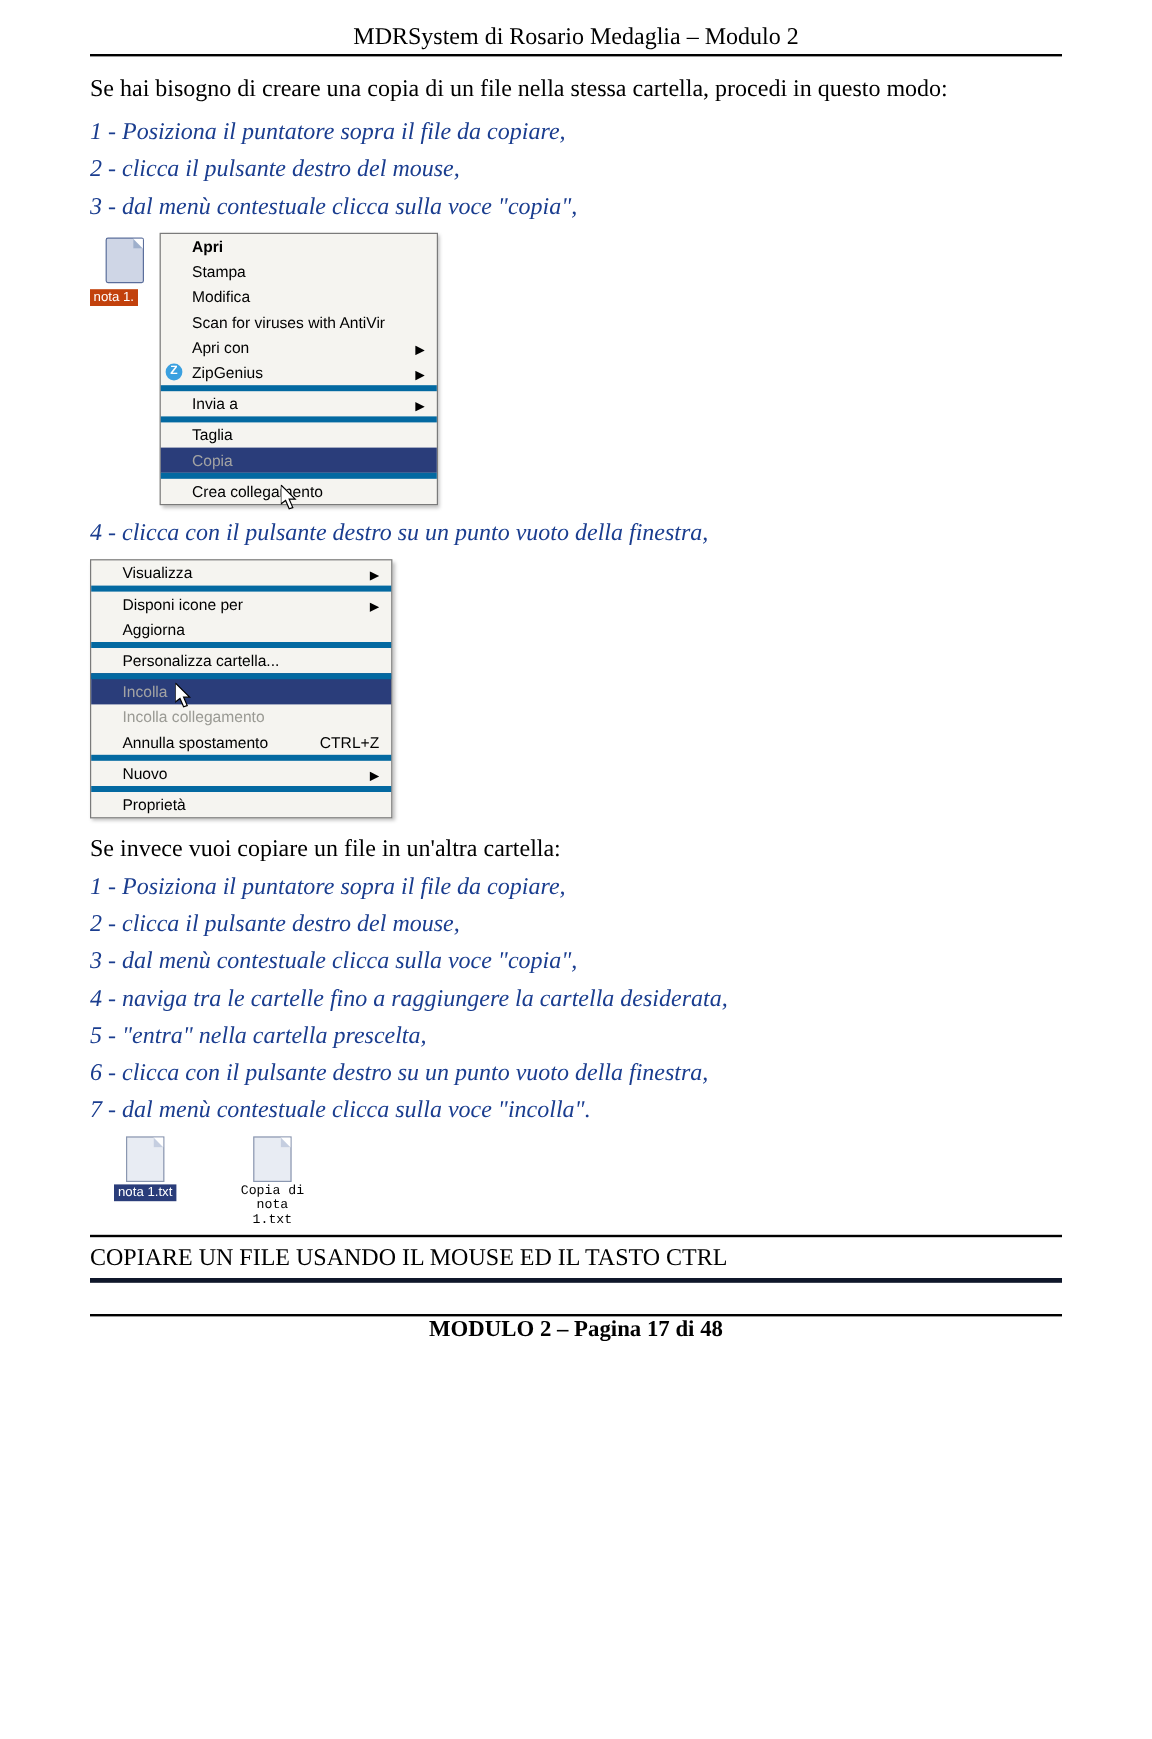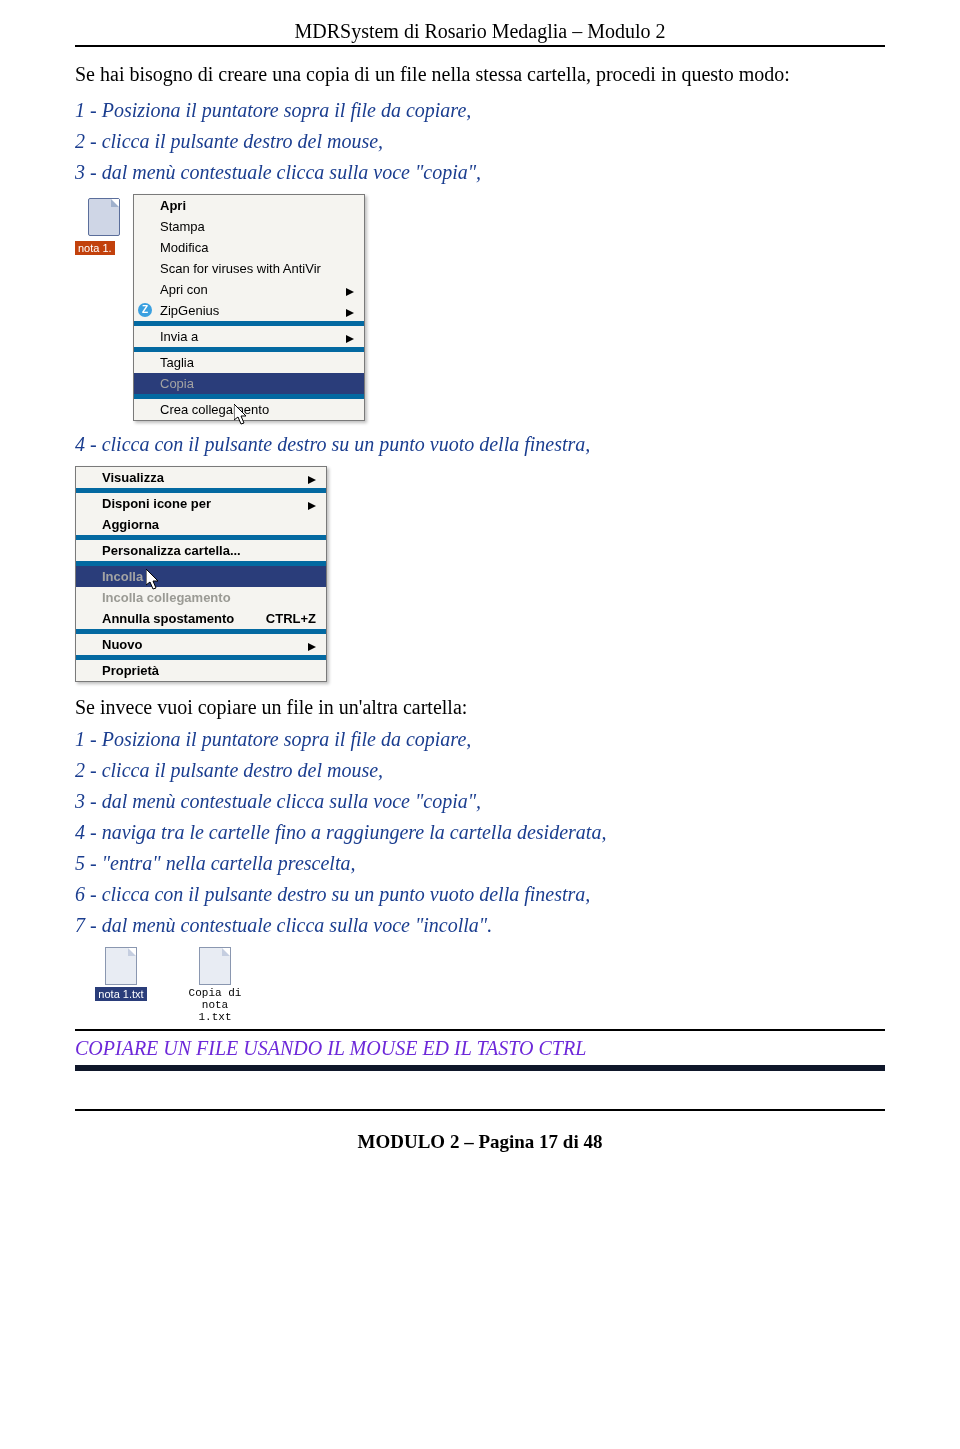--- a/index.html
+++ b/index.html
@@ -69,21 +69,21 @@
     display:inline-block;
   }
   .ctxmenu {
     font-family: Tahoma, Verdana, sans-serif;
     font-size: 13px;
     background: #f5f4f0;
     border: 1px solid #7a7a7a;
     box-shadow: 2px 2px 3px rgba(0,0,0,0.25);
     width: 230px;
   }
-  .ctxmenu2 { width: 250px; font-weight: bold; }
+  .ctxmenu2 { width: 250px; }
   .mi {
     padding: 3px 10px 3px 26px;
     position: relative;
     color:#000;
   }
   .mi.bold { font-weight: bold; }
   .mi.sep-top { border-top: 5px solid #0369a1; }
   .mi .arrow {
     float: right;
     margin-top: 2px;
@@ -105,21 +105,21 @@
   .mi .shortcut { float:right; color:#000; }
   .cursor {
     position:absolute;
     left:100px;
     bottom:-6px;
     width:18px; height:22px;
   }
 
   
   .files-pair {
-    display:flex; gap:10px; margin-top:6px; margin-bottom:6px;
+    display:flex; gap:22px; margin-top:6px; margin-bottom:6px;
     padding-left: 4px;
   }
   .file-item {
     font-family: Tahoma, sans-serif;
     font-size:11px;
     text-align:center;
     width: 84px;
   }
   .file-item .mini-icon {
     width:30px; height:36px;
@@ -131,37 +131,36 @@
     content:""; position:absolute; top:0; right:0;
     border-top:8px solid #fff; border-left:8px solid #c5cee0;
   }
   .file-item .sel-fn {
     background:#2a3d7a; color:#fff;
     padding:1px 3px; display:inline-block;
   }
   .file-item .fn { color:#000;font-family:Liberation Mono, monospace; }
 
   .section-title {
-    color:#6d28d9;
+    color:#000000;
     font-size:20px;
     line-height:1.4;
     border-top:2px solid #000;
-    border-bottom:6px solid #0f172a;
+    border-bottom:4px solid #0f172a;
     padding:3px 0 3px 0;
     margin-top:4px;
-    font-style:italic;
   }
 
   .footer {
     text-align:center;
     font-weight:bold;
     font-size:19px;
     border-top:2px solid #000;
-    margin-top:38px;
-    padding-top:20px;
+    margin-top:26px;
+    padding-top:0;
   }
 
   .arrow svg path { fill:#000; }
 
   .cursor svg { width:18px; height:22px; }
 </style>
 </head>
 <body>
 
 <div class="page">

